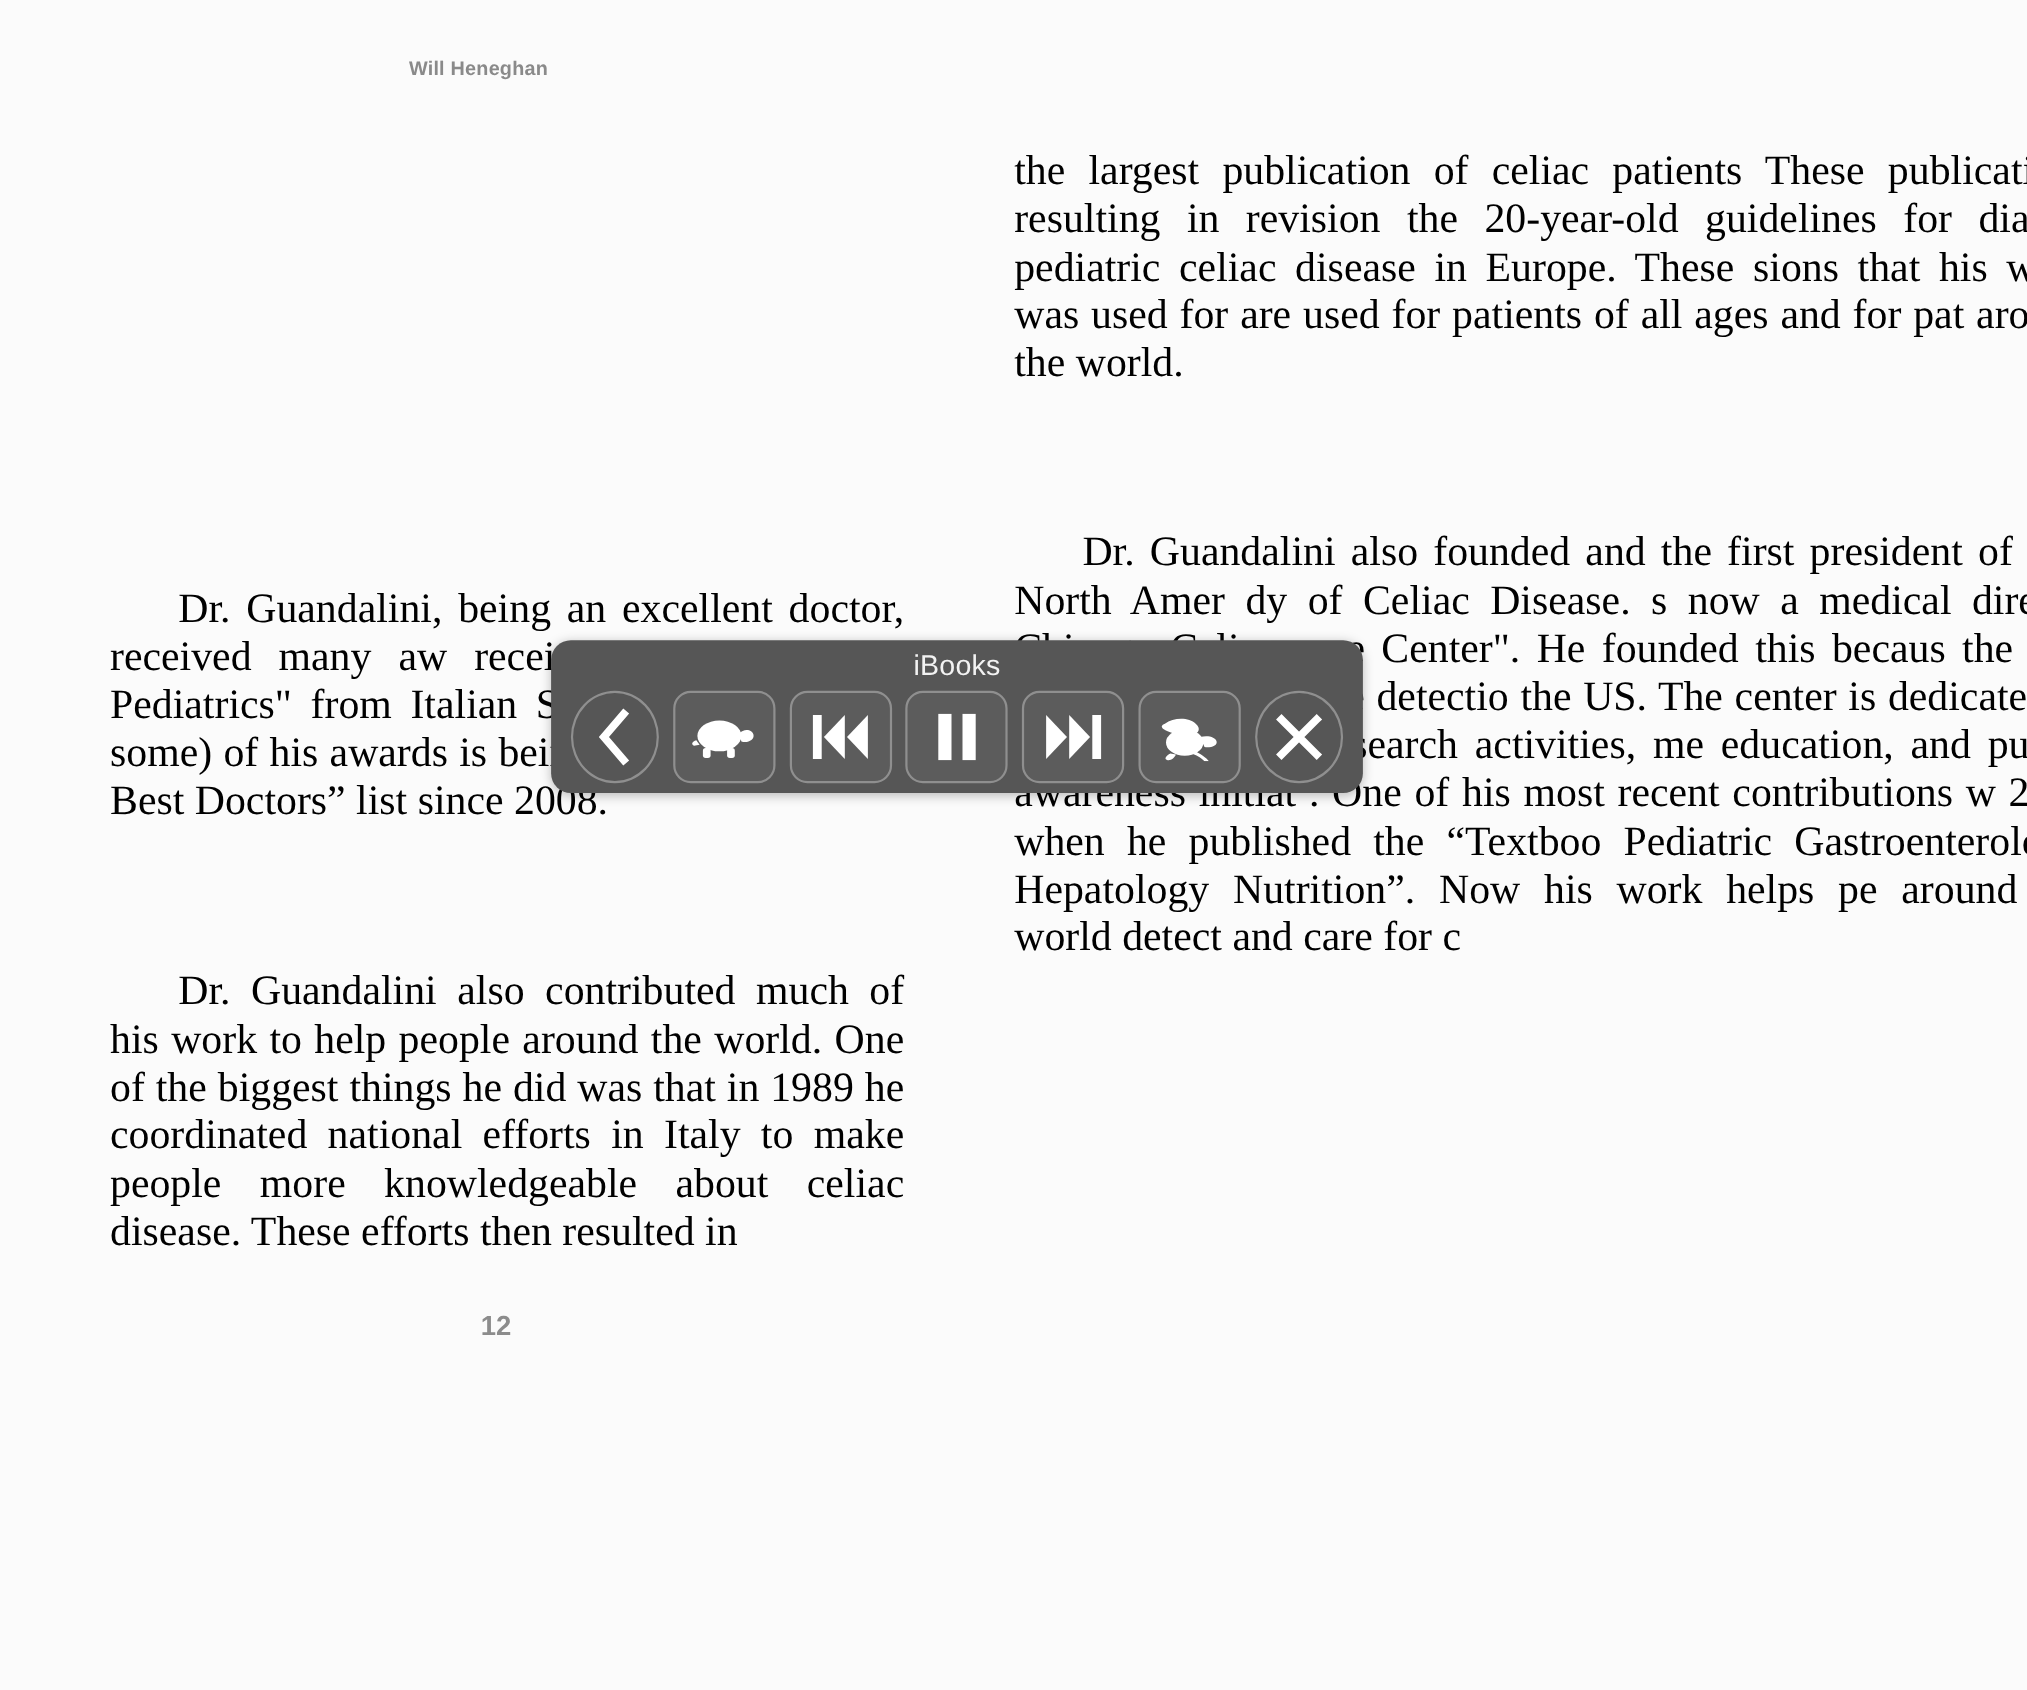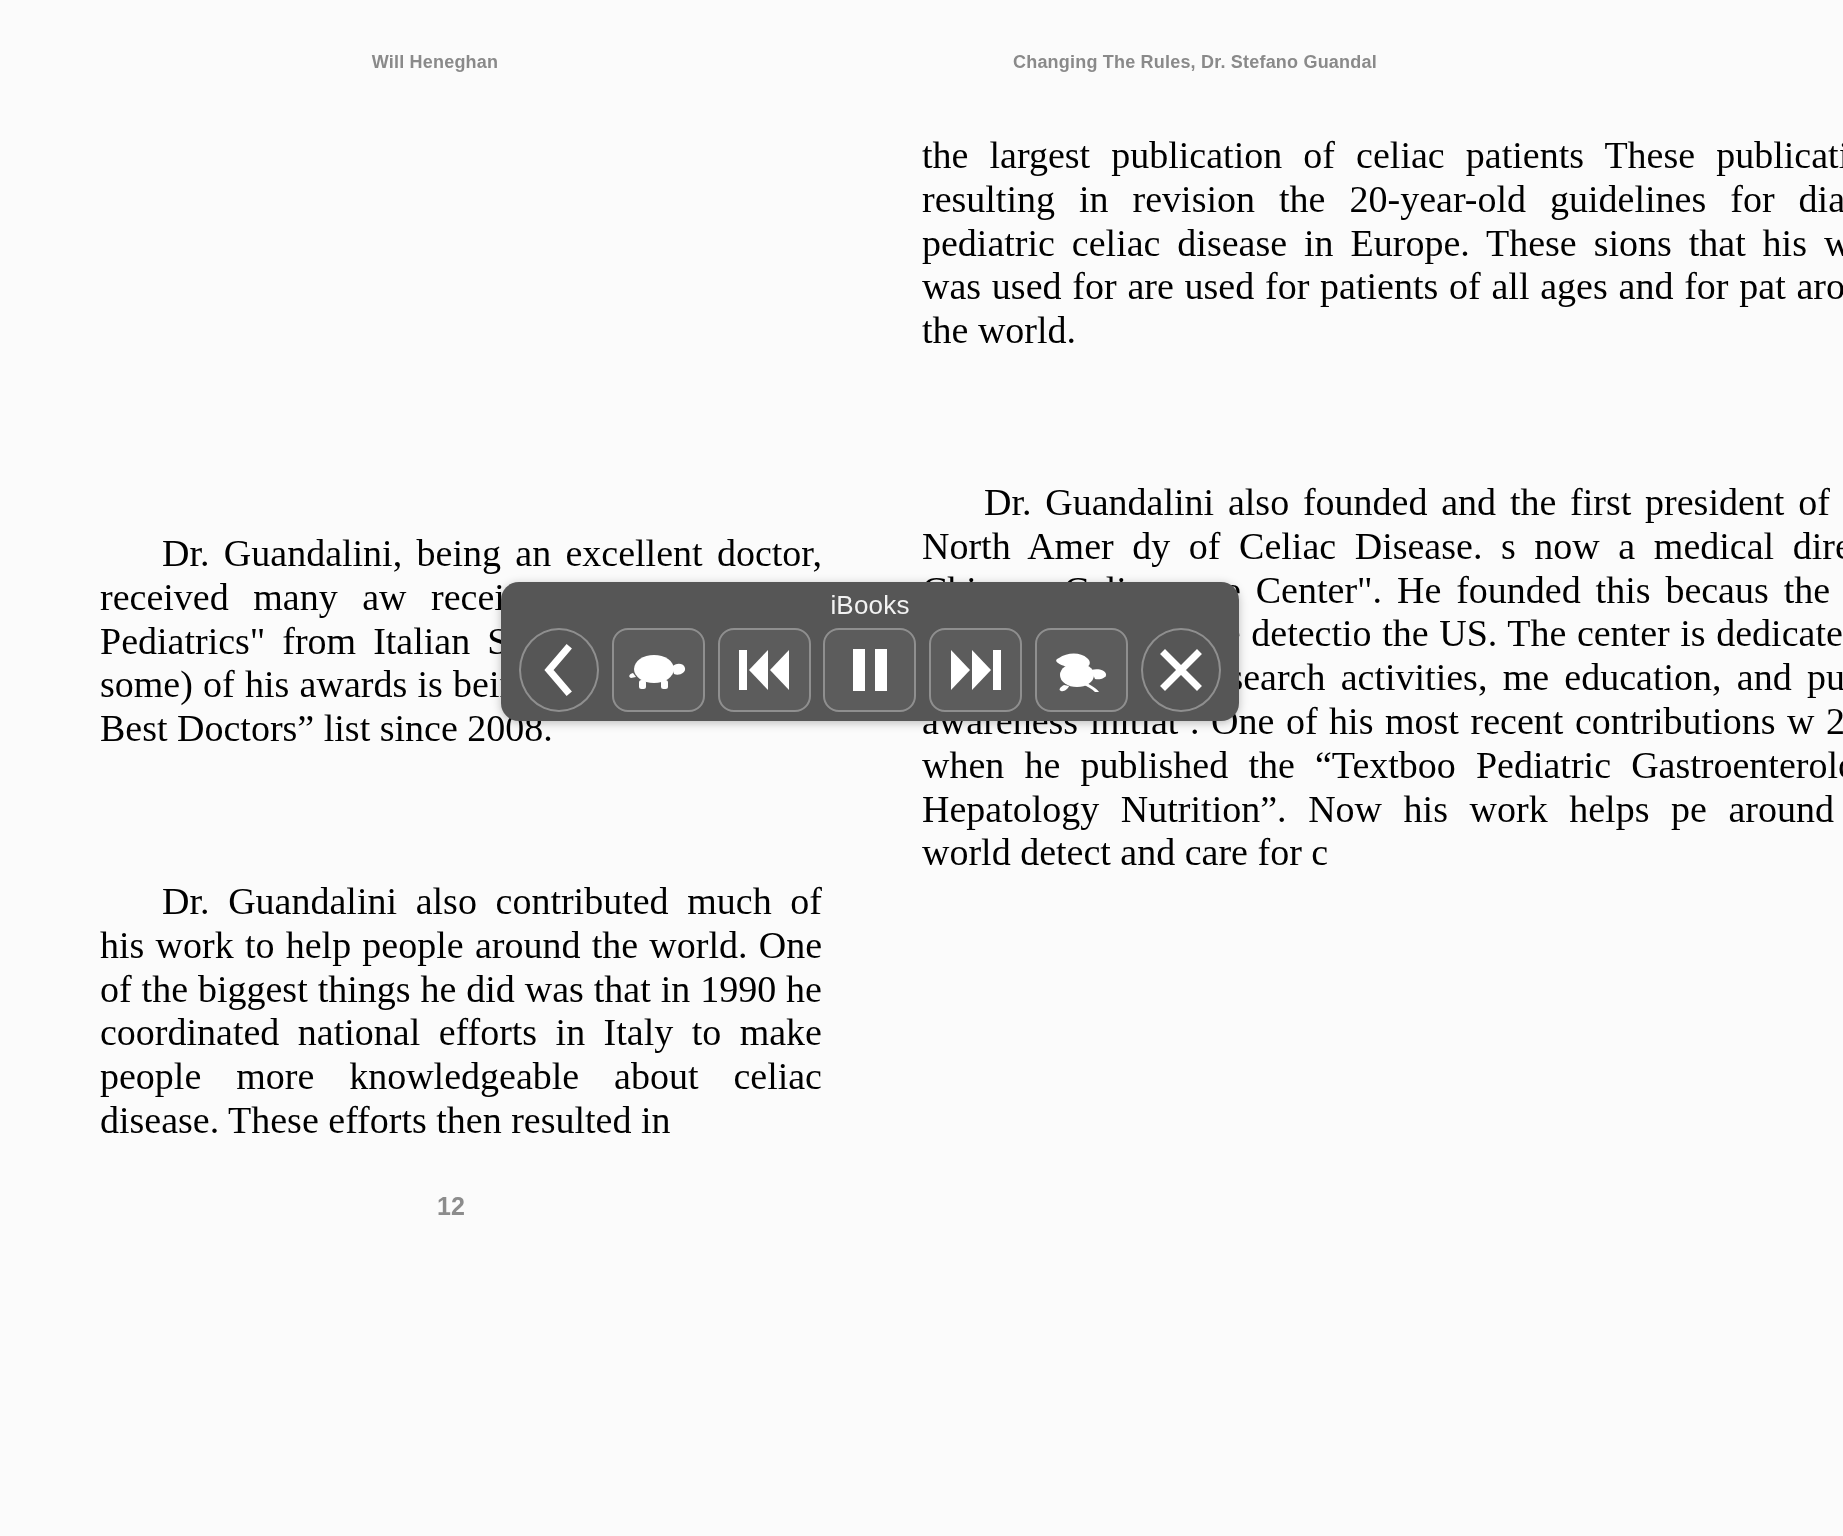--- a/index.html
+++ b/index.html
@@ -148,28 +148,27 @@
     fill: #ffffff;
   }
   .ctl.stroke svg path { fill: none; stroke: #ffffff; stroke-width: 7; stroke-linecap: square; }
 </style>
 </head>
 <body>
 
 <div id="page">
 
   <div class="running-head" id="head-left">Will Heneghan</div>
-  <div class="running-head" id="head-right">Changing The Rules, Dr. Stefano Guandal</div>
 
   <div class="page-col" id="col-left">
     <div class="col-body" style="top:532px;">
       <p class="para">Dr. Guandalini, being an excellent doctor, received many aw           received the prestigious            Pediatrics" from Italian S     s.  Another one (or some) of his awards is being on the “America's Best Doctors” list since 2008.</p>
     </div>
     <div class="col-body" style="top:880px;">
-      <p class="para">Dr. Guandalini also contributed much of his work to help people around the world.  One of the biggest things he did was that in 1990 he coordinated national efforts in Italy to make people more knowledgeable about celiac disease.  These efforts then resulted in</p>
+      <p class="para">Dr. Guandalini also contributed much of his work to help people around the world.  One of the biggest things he did was that in 1989 he coordinated national efforts in Italy to make people more knowledgeable about celiac disease.  These efforts then resulted in</p>
     </div>
     <div class="folio" id="folio-left">12</div>
   </div>
 
   <div class="page-col" id="col-right">
     <div class="col-body" style="top:134px;">
       <p class="para noindent">the largest publication of celiac patients   These publications resulting in revision the 20-year-old guidelines for diagno pediatric celiac disease in Europe. These sions that his work was used for are used for patients of all ages and for pat around the world.</p>
     </div>
     <div class="col-body" style="top:481px;">
       <p class="para">Dr. Guandalini also founded and the first president of The North Amer                 dy of Celiac Disease.           s now a medical dire            of Chicago Celiac          ease Center".  He founded this becaus the low rate of celiac disease detectio the US.  The center is dedicated to pa care services, research activities, me education, and public awareness initiat .  One of his most recent contributions w 2016 when he published the “Textboo Pediatric Gastroenterology, Hepatology Nutrition”.   Now his work helps pe around the world detect and care for c</p>

